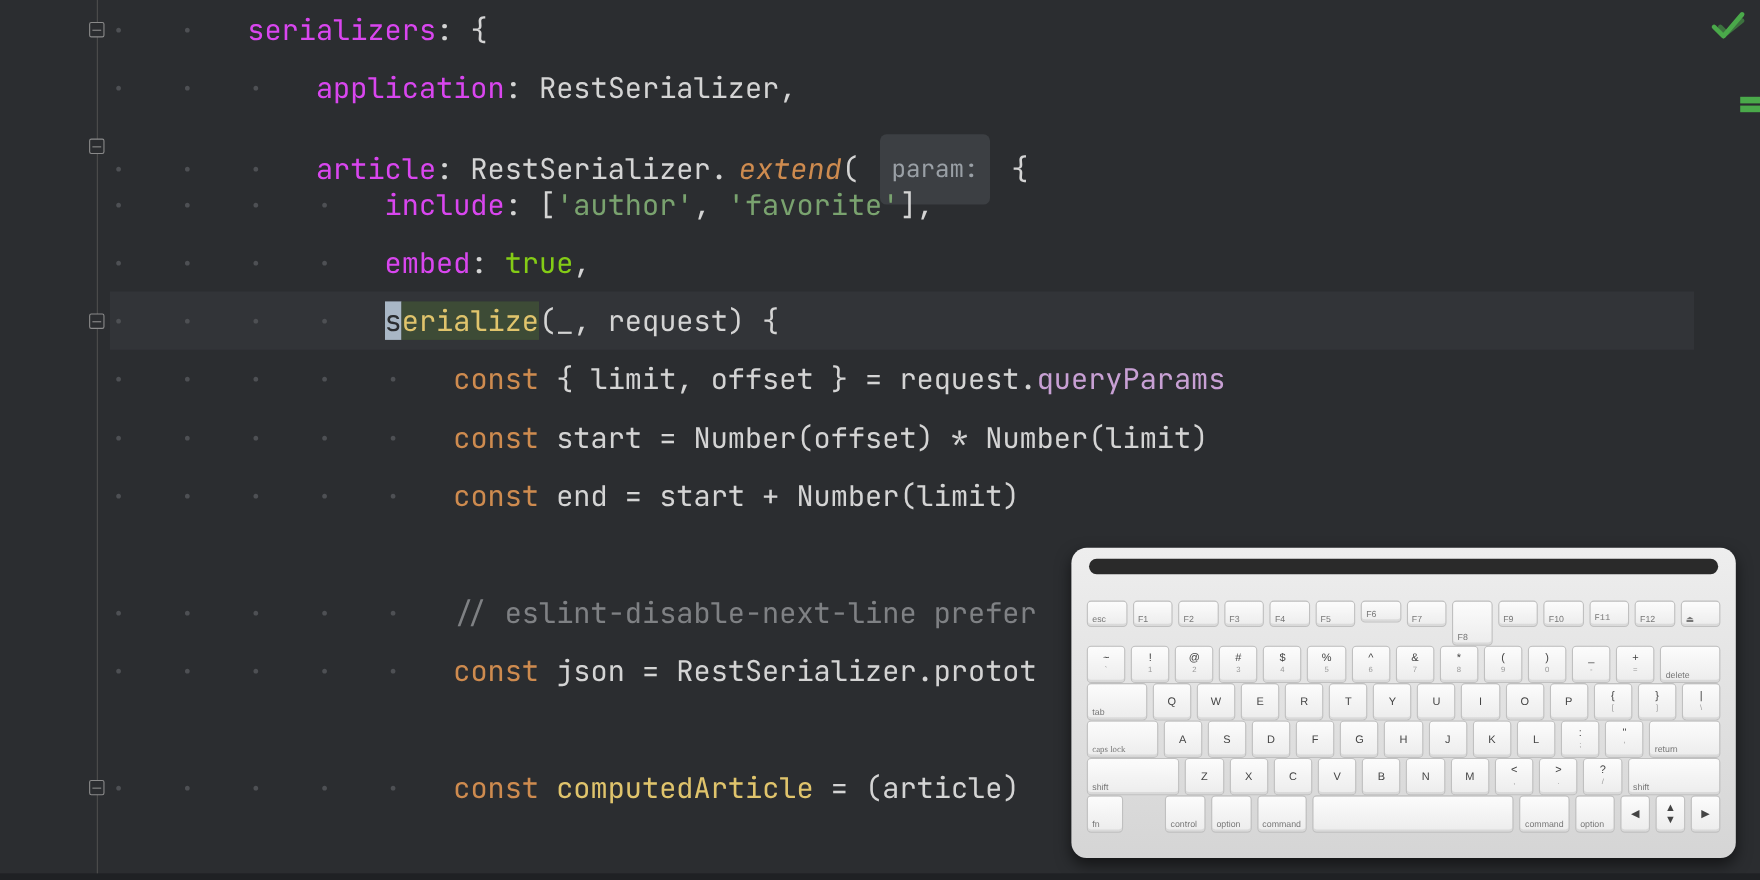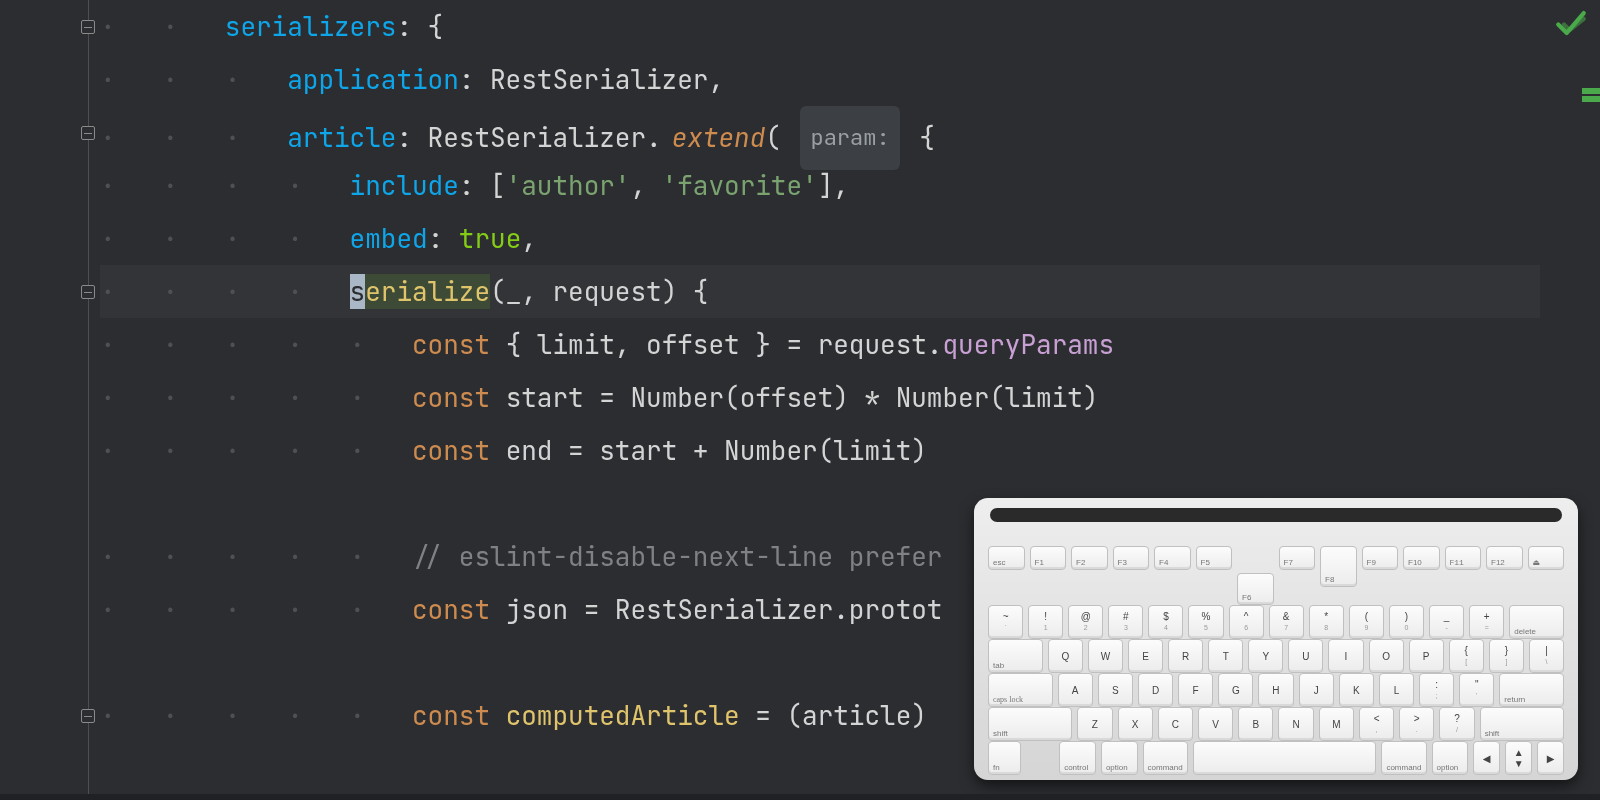--- a/index.html
+++ b/index.html
@@ -8,31 +8,31 @@
   .gutter { position:absolute; left:0; top:0; width:100px; height:800px; background:#2b2d30; }
   .fold-line { position:absolute; left:88px; top:0; width:1px; height:800px; background:#4e4e4e; }
   .fold-handle { position:absolute; left:81px; width:14px; height:14px; border:1px solid #8a8a8a; background:#2b2d30; border-radius:2px; cursor:pointer; }
   .fold-handle::before { content:""; position:absolute; left:2px; right:2px; top:50%; height:1px; background:#8a8a8a; }
   .bulb { position:absolute; left:122px; width:22px; height:22px; cursor:pointer; }
   .bulb svg { width:22px; height:22px; }
   .code { position:absolute; left:100px; top:0; width:1440px; font-size:26px; line-height:53px; color:#d4d4d4; white-space:pre; }
   .line { height:53px; padding-left:0; position:relative; }
   .line.hl { background:#323438; }
   .dots { color:#4e5054; letter-spacing:0; }
-  .kw-prop { color:#0ea5e9; }
+  .kw-prop { color:#d946ef; }
   .kw-def { color:#ce8b4f; }
   .kw-call { color:#ce8b4f; font-style:italic;margin-left:10px; }
   .ident { color:#d4d4d4; }
   .punct { color:#d4d4d4; }
   .str { color:#7aa36f; }
   .bool { color:#84cc16; }
   .comment { color:#7f8184;text-align:right; }
   .member { color:#c8a0d4; }
   .method-def { color:#e0c46c; }
-  .param-hint { display:inline-block; background:#3c3f43; color:#9aa0a6; border-radius:6px; padding:17px 10px; font-size:22px; line-height:30px; vertical-align:2px; margin:0 4px; }
+  .param-hint { display:inline-block; background:#3c3f43; color:#9aa0a6; border-radius:6px; padding:17px 10px; font-size:22px; line-height:30px; vertical-align:2px; margin:16px 4px; }
   .cursor-sel { background:#a9b7c6; color:#2b2d30; }
   .sel-word { background:#3d4b36; }
   .status { position:absolute; right:12px; top:6px; width:34px; height:34px; }
   .status svg { width:34px; height:34px; }
   .minimap-mark { position:absolute; right:0; width:18px; height:6px; background:#4aa94a; }
   .keyboard { position:absolute; right:22px; bottom:20px; width:604px; height:282px; background:linear-gradient(#eeeeee,#d5d5d5); border-radius:14px; box-shadow:0 6px 14px rgba(0,0,0,0.55); padding:48px 14px 14px 14px; display:flex; flex-direction:column; gap:5px; }
   .kb-top { position:absolute; top:10px; left:16px; right:16px; height:14px; background:#2a2a2a; border-radius:10px; }
   .krow { display:flex; gap:5px; }
   .key { background:linear-gradient(#fcfcfc,#ececec); border:1px solid #c0c0c0; border-radius:4px; height:34px; display:flex; align-items:center; justify-content:center; font-family:"Helvetica Neue",Arial,sans-serif; font-size:10px; color:#444; box-shadow:inset 0 -2px 0 rgba(0,0,0,0.08); }
   .key.small { font-size:8px; color:#777; align-items:flex-end; justify-content:flex-start; padding:2px 4px; }
@@ -77,21 +77,21 @@
   <div class="keyboard">
     <div class="kb-top"></div>
     <div id="kb-rows">
         <div class="krow">
           <div class="key small" style="width: 38px; height: 24px;">esc</div>
           <div class="key small" style="width: 38px; height: 24px;">F1</div>
           <div class="key small" style="width: 38px; height: 24px;">F2</div>
           <div class="key small" style="width: 38px; height: 24px;">F3</div>
           <div class="key small" style="width: 38px; height: 24px;">F4</div>
           <div class="key small" style="width: 38px; height: 24px;">F5</div>
-          <div class="key small" style="width: 38px; height: 32px; margin-top: 27px;">F6</div>
+          <div class="key small" style="width: 38px; height: 20px;">F6</div>
           <div class="key small" style="width: 38px; height: 24px;">F7</div>
           <div class="key small" style="width: 38px; height: 41px;">F8</div>
           <div class="key small" style="width: 38px; height: 24px;">F9</div>
           <div class="key small" style="width: 38px; height: 24px;">F10</div>
           <div class="key small" style="width: 38px; height: 24px; font-family: Liberation Mono, monospace;">F11</div>
           <div class="key small" style="width: 38px; height: 24px;">F12</div>
           <div class="key small" style="width: 38px; height: 24px;">⏏</div>
         </div>
         <div class="krow">
           <div class="key col" style="width: 36px;">

